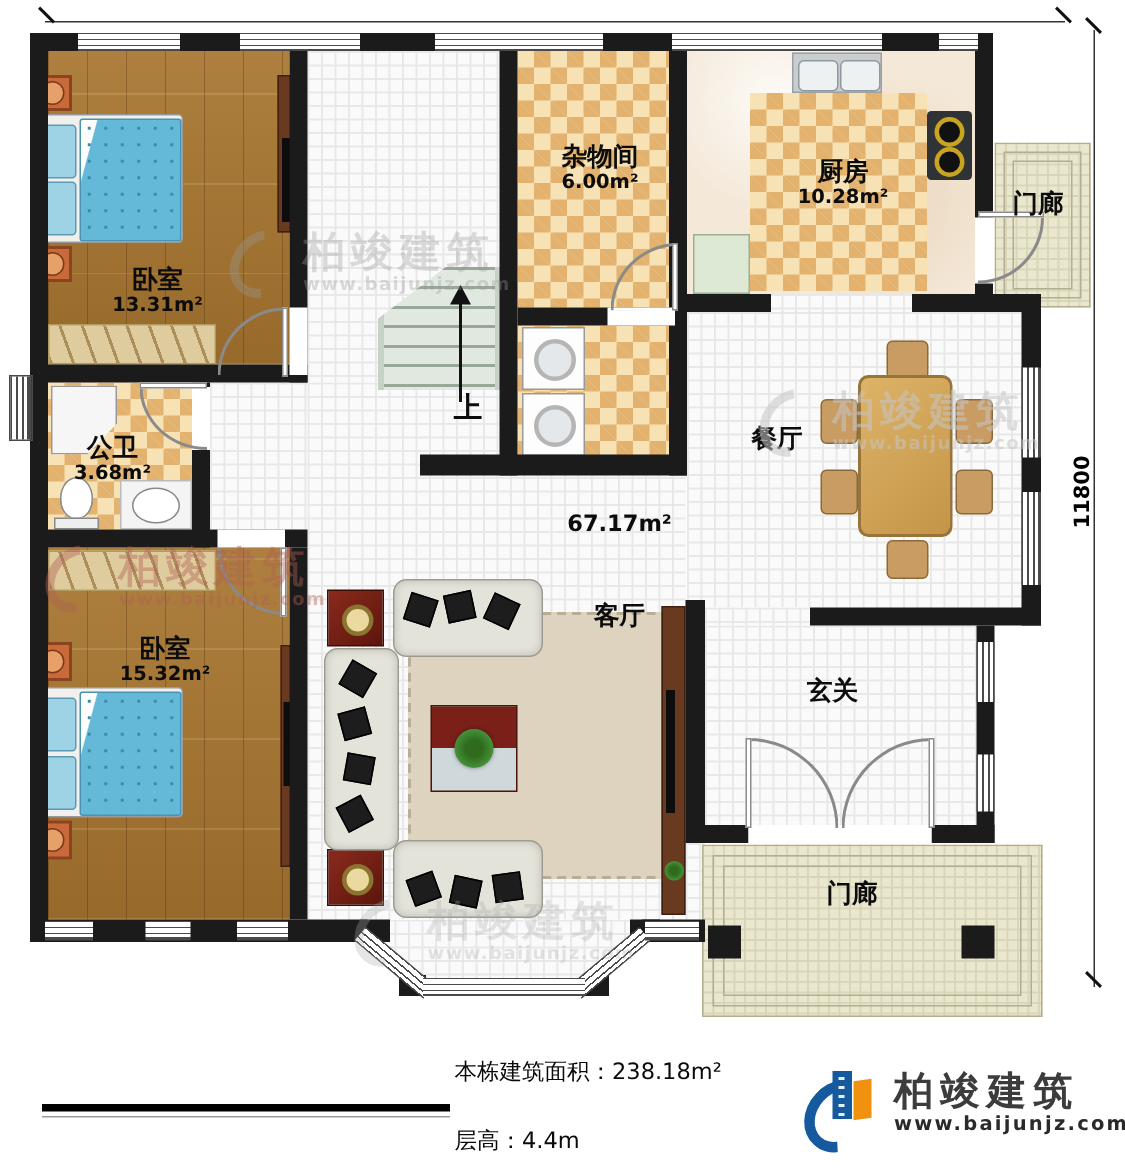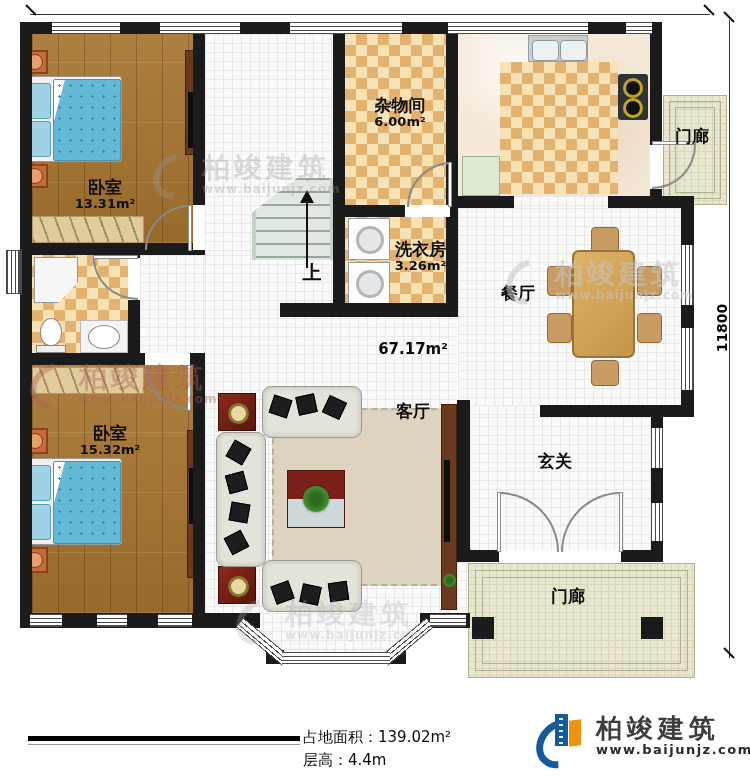--- a/index.html
+++ b/index.html
@@ -251,31 +251,35 @@
   <div class="opening" style="left:499px;top:550px;width:122px;height:12px"></div>
   <div class="arc arc-tr" style="left:499px;top:492px;width:60px;height:60px"></div>
   <div class="arc arc-tl" style="left:561px;top:492px;width:60px;height:60px"></div>
   <div class="leaf" style="left:497px;top:492px;width:4px;height:60px"></div>
   <div class="leaf" style="left:619px;top:492px;width:4px;height:60px"></div>
 
   <div class="rlabel" style="left:50px;top:178px;width:110px">
     <div class="rname">卧室</div>
     <div class="rarea">13.31m²</div>
   </div>
+  <div class="rlabel" style="left:30px;top:290px;width:90px">
+    <div class="rname">公卫</div>
+    <div class="rarea">3.68m²</div>
+  </div>
   <div class="rlabel" style="left:55px;top:424px;width:110px">
     <div class="rname">卧室</div>
     <div class="rarea">15.32m²</div>
   </div>
   <div class="rlabel" style="left:350px;top:96px;width:100px">
     <div class="rname">杂物间</div>
     <div class="rarea">6.00m²</div>
   </div>
-  <div class="rlabel" style="left:378px;top:240px;width:85px">
-    <div class="rname">洗衣房</div>
-    <div class="rarea">3.26m²</div>
+  <div class="rlabel" style="left:512px;top:106px;width:100px">
+    <div class="rname">厨房</div>
+    <div class="rarea">10.28m²</div>
   </div>
   <div class="rlabel" style="left:488px;top:284px;width:60px">
     <div class="rname">餐厅</div>
   </div>
   <div class="rlabel" style="left:368px;top:341px;width:90px">
     <div class="rarea" style="font-size:15px">67.17m²</div>
   </div>
   <div class="rlabel" style="left:378px;top:402px;width:70px">
     <div class="rname">客厅</div>
   </div>
@@ -325,21 +329,21 @@
   <div class="tick" style="left:24px;top:9px"></div>
   <div class="tick" style="left:702px;top:9px"></div>
   <div class="abs" style="left:729px;top:20px;height:638px;border-left:1px solid #333"></div>
   <div class="tick" style="left:722px;top:16px"></div>
   <div class="tick" style="left:722px;top:652px"></div>
   <div class="dim-text" style="left:692px;top:320px;width:60px;text-align:center;transform:rotate(-90deg)">11800</div>
 
   <div class="titleblock">
     <div class="abs" style="left:28px;top:60px;width:272px;height:5px;background:#000"></div>
     <div class="abs" style="left:28px;top:68px;width:272px;height:1px;background:#9a9a9a"></div>
-    <div class="stat-row" style="left:303px;top:52px"><span>占地面积：</span><span>139.02m²</span></div>
+    <div class="stat-row" style="left:303px;top:29px"><span>本栋建筑面积：</span><span>238.18m²</span></div>
     <div class="stat-row" style="left:303px;top:75px"><span>层高：</span><span>4.4m</span></div>
 
     <div class="abs" style="left:538px;top:34px;display:flex;align-items:center;gap:10px">
       <div class="abs" style="position:relative;width:48px;height:52px">
         <div class="abs" style="left:0;top:8px;width:30px;height:38px;border:7px solid #15599f;border-radius:50%;border-top-color:transparent;border-right-color:transparent;transform:rotate(42deg)"></div>
         <div class="abs" style="left:17px;top:4px;width:13px;height:32px;background:#15599f;background-image:repeating-linear-gradient(to bottom,rgba(255,255,255,.9) 0 2px,transparent 2px 6px);background-size:4px 100%;background-repeat:no-repeat;background-position:4px 4px"></div>
         <div class="abs" style="left:31px;top:10px;width:12px;height:26px;background:#f0920f;transform:skewY(-8deg)"></div>
       </div>
       <div>
         <div class="brand-name">柏竣建筑</div>

